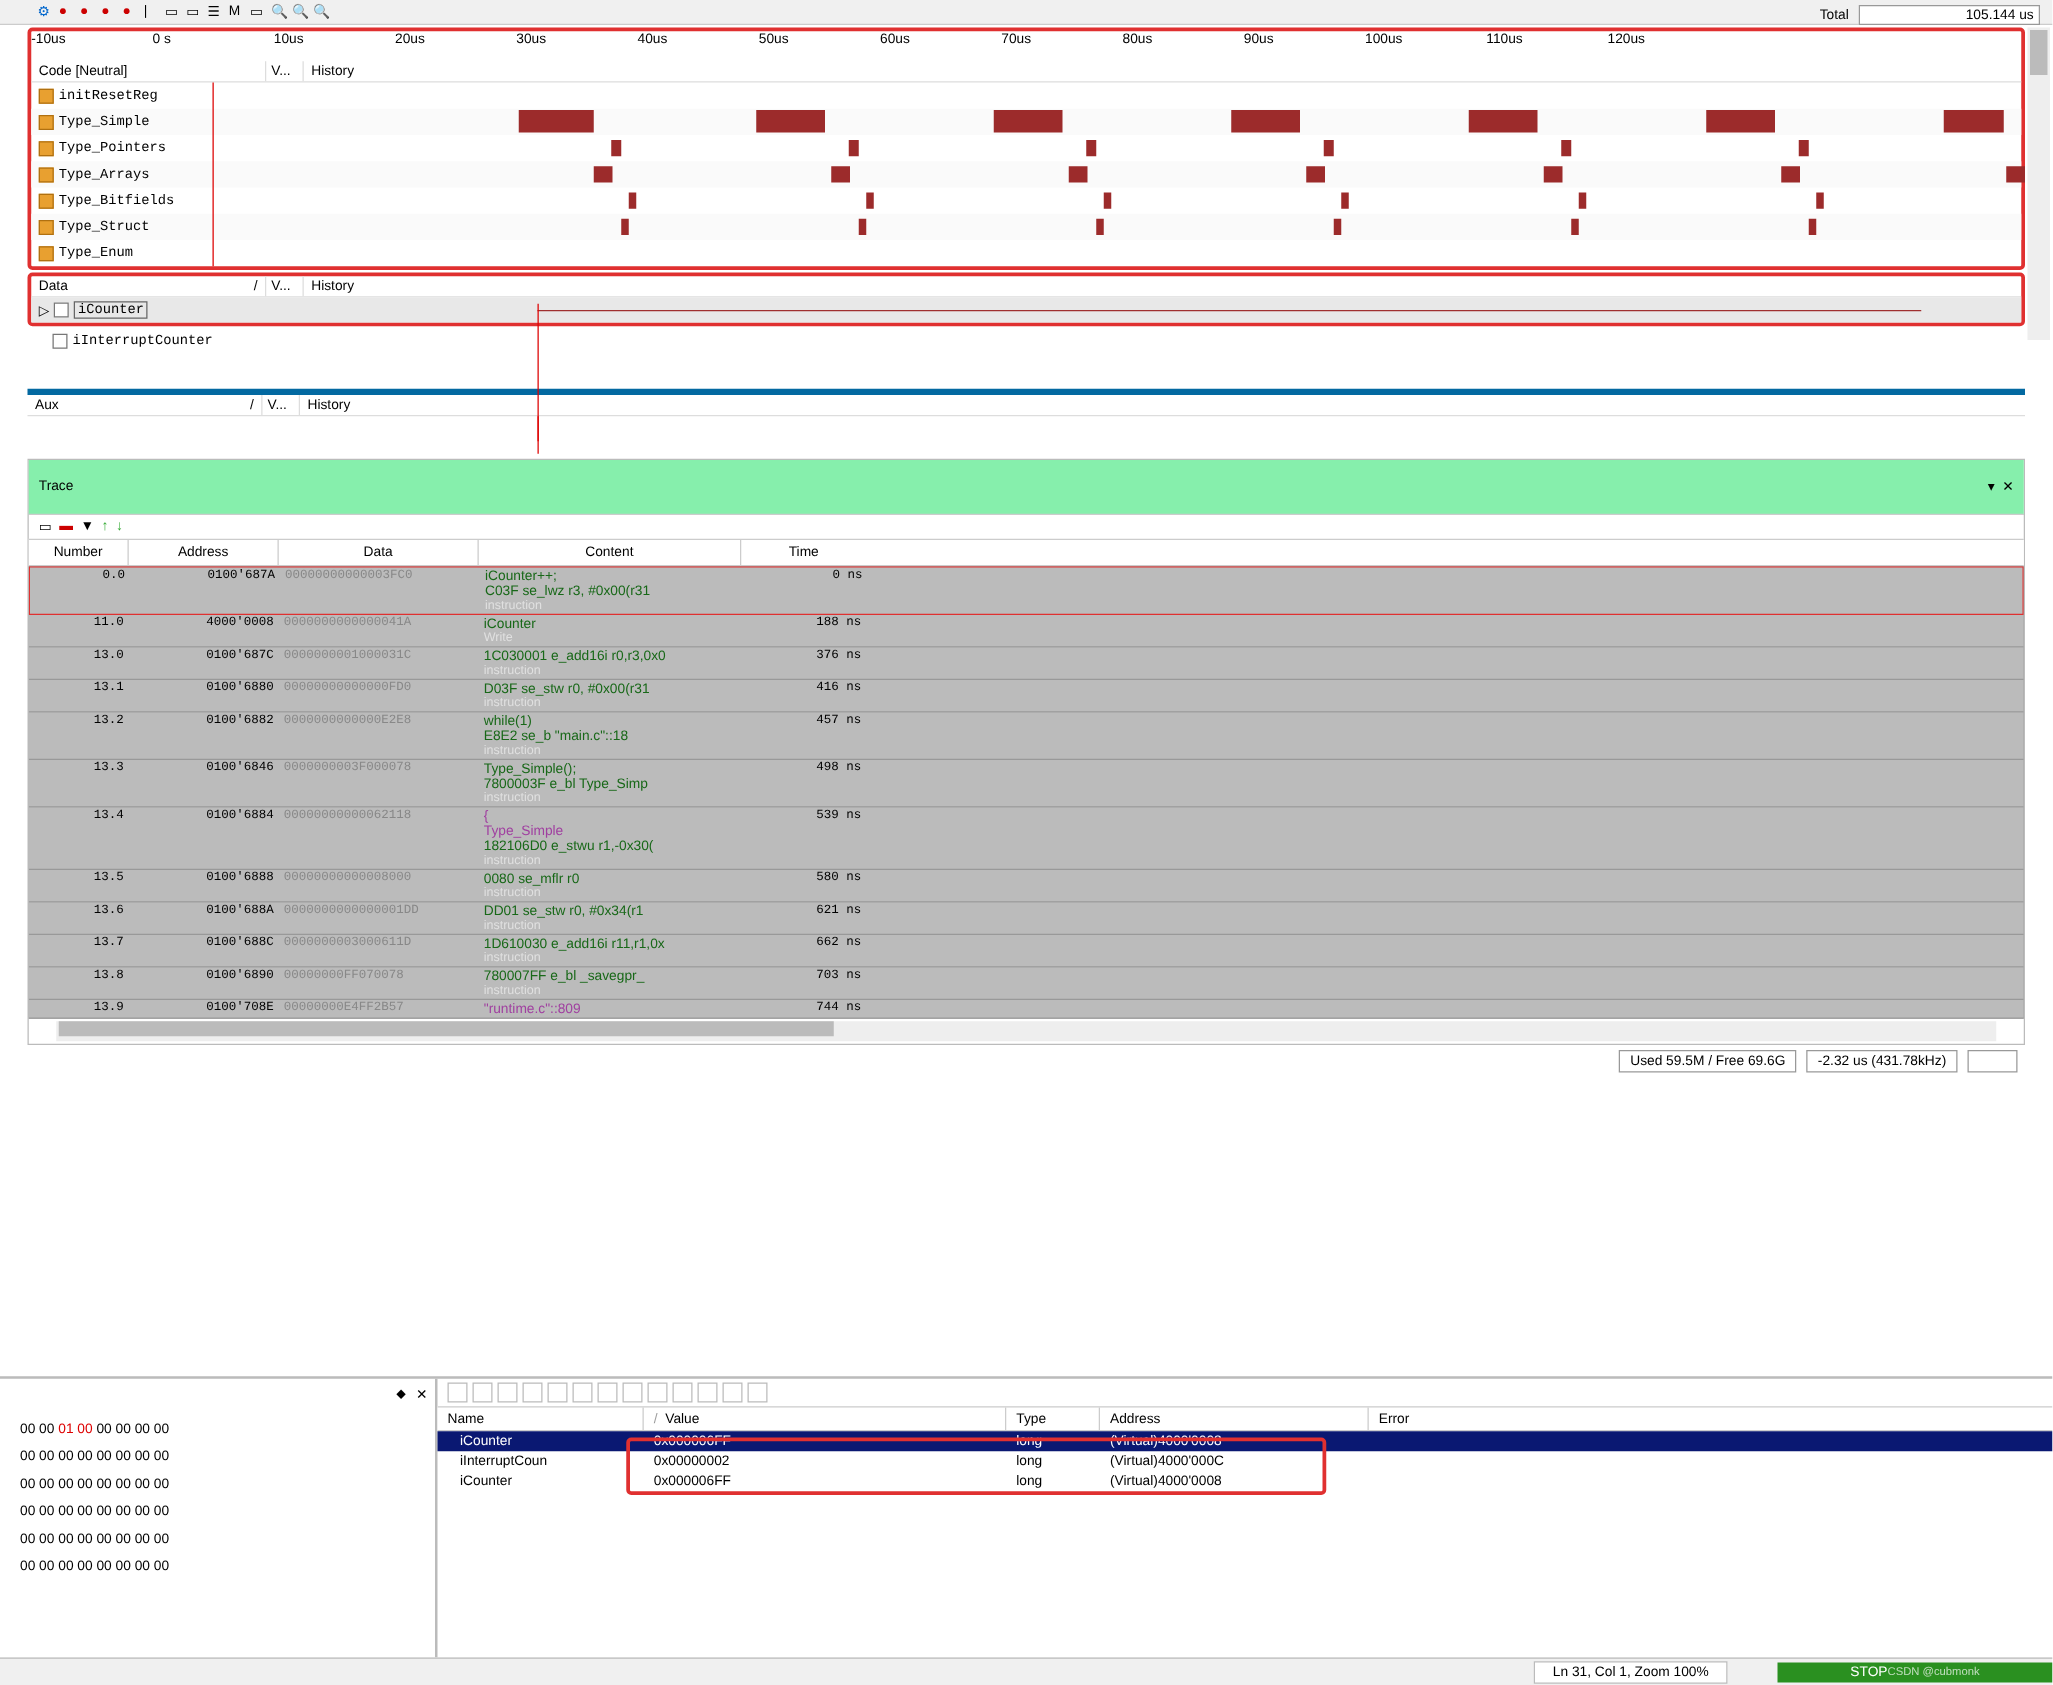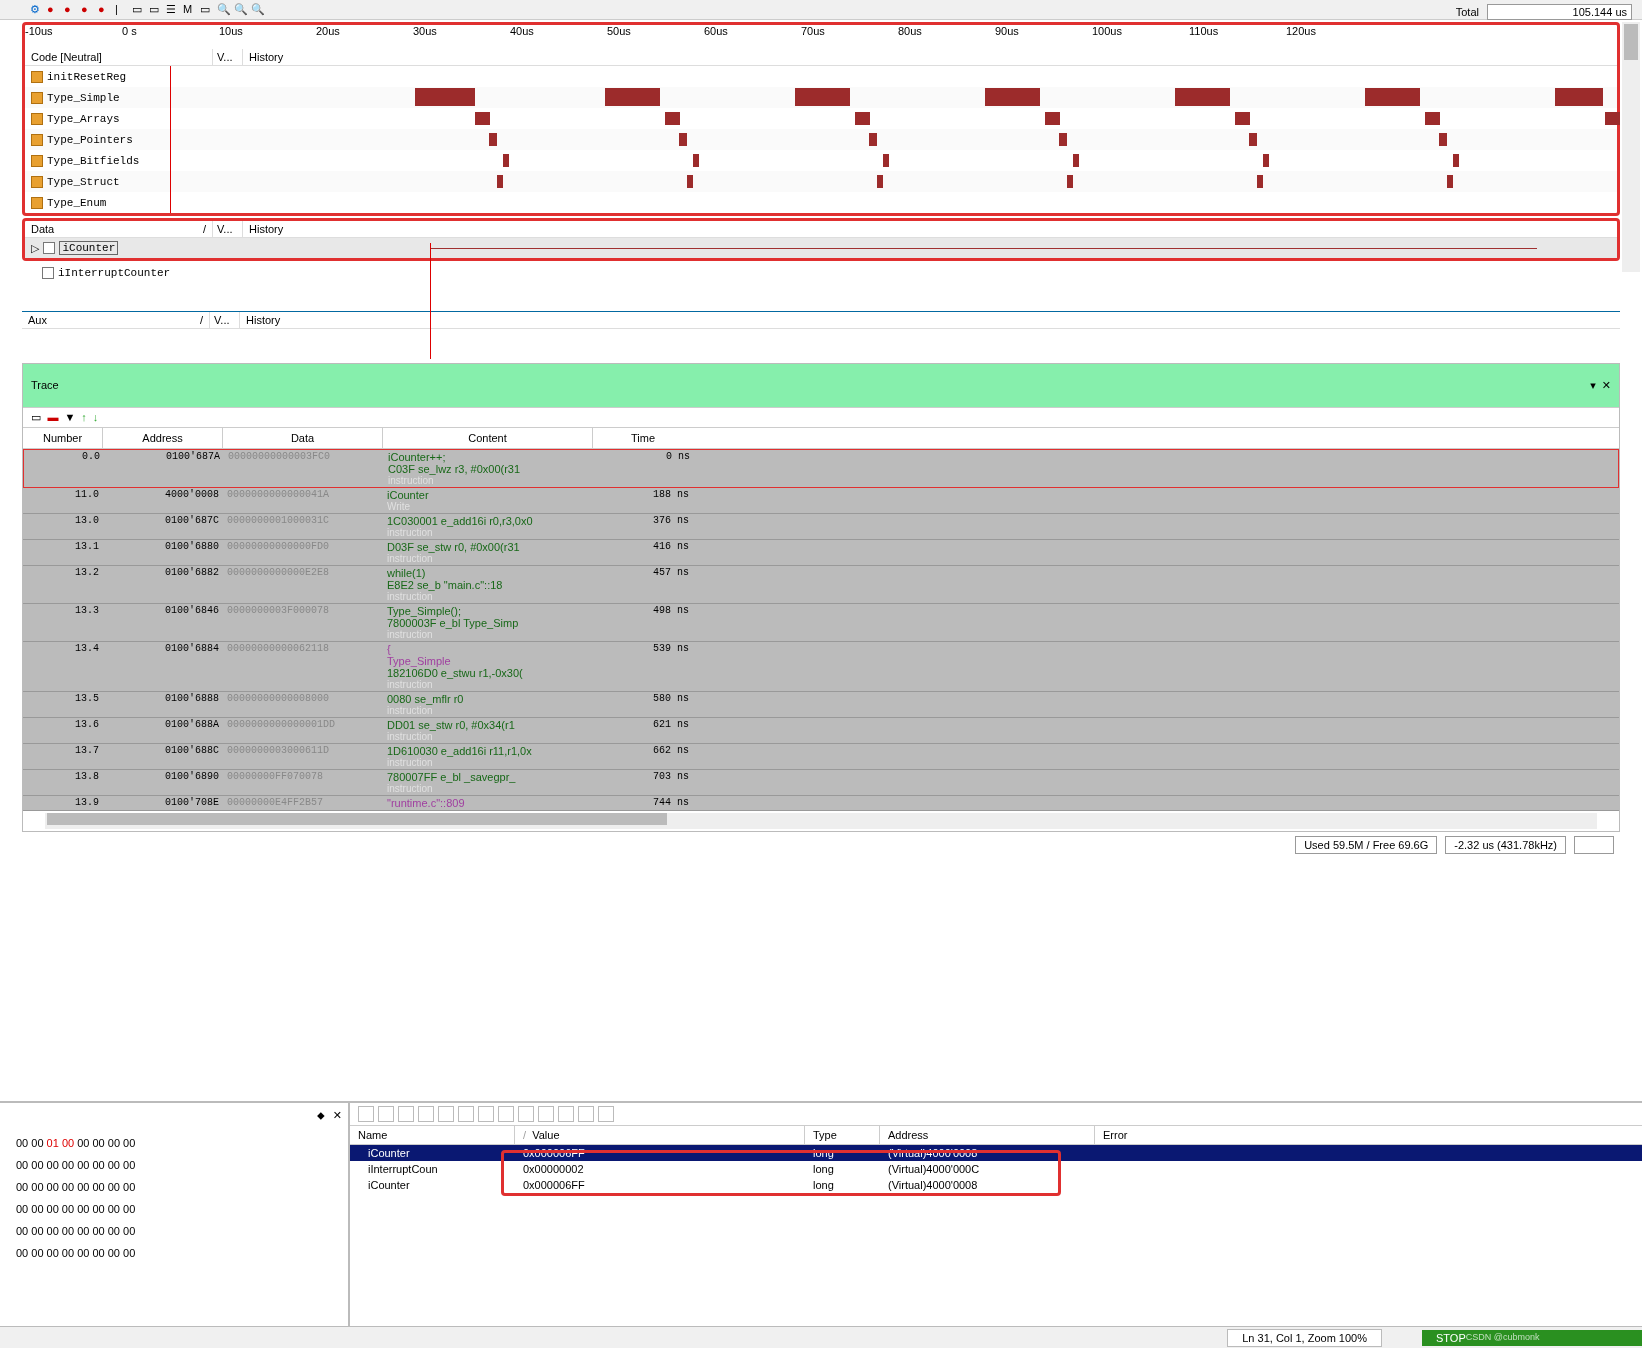--- a/index.html
+++ b/index.html
@@ -38,21 +38,21 @@
 
 .data-wrap{border:3px solid #e03030;border-radius:4px;margin:2px 22px 2px 22px}
 .data-row{display:flex;height:20px;align-items:center;background:#e8e8e8}
 .dic{width:12px;height:12px;display:inline-block;position:relative}
 .dic::before{content:'';position:absolute;width:10px;height:10px;border:1px solid #777;background:#fff}
 .sel-box{border:1px solid #666;padding:0 2px}
 .below-data{margin:0 22px;position:relative}
 .below-row{display:flex;height:20px;align-items:center}
 
 
-.aux-wrap{margin:28px 22px 4px 22px;border-top:1px solid #0369a1}
+.aux-wrap{margin:28px 22px 4px 22px;border-top:5px solid #0369a1}
 .aux-hdr{display:flex}
 
 
 .trace-panel{margin:0 22px;border:1px solid #bbb}
 .trace-title{background:#86efac;padding:15px 8px;border-bottom:1px solid #ccc;display:flex;justify-content:space-between}
 .trace-title .ctrls{display:flex;gap:6px}
 .trace-tb{padding:3px 8px;display:flex;gap:6px}
 .trace-cols{display:flex;background:#fff;border-top:1px solid #ccc;border-bottom:1px solid #ccc}
 .tc{border-right:1px solid #ccc;padding:4px 0;text-align:center}
 .tc1{width:80px}.tc2{width:120px}.tc3{width:160px}.tc4{width:210px}.tc5{width:100px;border-right:none}
@@ -85,21 +85,21 @@
 .watch-box{border:3px solid #e03030;border-radius:4px;position:absolute;top:58px;left:10px;width:720px;height:28px;z-index:2;pointer-events:none}
 .watch-rows{font-family:'Courier New',monospace;font-size:13px}
 .wr{display:flex}
 .wr.sel{background:#0a1872;color:#fff}
 .wd{padding:2px 8px}
 .wd1{width:165px;padding-left:18px}.wd2{width:290px}.wd3{width:75px}.wd4{width:215px}.wd5{flex:1}
 
 
 .footer{position:absolute;bottom:0;left:0;right:0;height:22px;background:#f0f0f0;border-top:1px solid #bbb;display:flex;justify-content:flex-end;align-items:center}
 .foot-cell{border:1px solid #bbb;padding:2px 14px;background:#fff}
-.foot-stop{background:#2a9020;color:#fff;padding:2px 14px;width:220px;display:flex;justify-content:flex-start}
+.foot-stop{background:#2a9020;color:#fff;padding:2px 14px;width:220px;display:flex;justify-content:center}
 .csdn{font-size:9px;opacity:.7}
 
 
 .vscroll{position:absolute;right:2px;top:22px;width:18px;height:250px;background:#eee}
 .vscroll .thumb{background:#bbb;width:14px;margin:2px;height:36px}
 .hscroll{height:16px;background:#eee;margin:2px 22px}
 .hscroll .thumb{background:#bbb;height:12px;margin:2px;width:620px}
 </style>
 </head>
 <body>
@@ -173,51 +173,51 @@
           <div class="bar db" style="left: 510px; width: 55px;"></div>
           <div class="bar db" style="left: 700px; width: 55px;"></div>
           <div class="bar db" style="left: 890px; width: 55px;"></div>
           <div class="bar db" style="left: 1080px; width: 55px;"></div>
           <div class="bar db" style="left: 1270px; width: 48px;"></div>
         </div>
       </div>
       <div class="code-row">
         <div class="rn">
           <span class="fic"></span>
+          <span class="mono">Type_Pointers</span>
+        </div>
+        <div class="rv"></div>
+        <div class="rh">
+          <div class="bar" style="left: 204px; width: 8px;"></div>
+          <div class="bar" style="left: 394px; width: 8px;"></div>
+          <div class="bar" style="left: 584px; width: 8px;"></div>
+          <div class="bar" style="left: 774px; width: 8px;"></div>
+          <div class="bar" style="left: 964px; width: 8px;"></div>
+          <div class="bar" style="left: 1154px; width: 8px;"></div>
+        </div>
+      </div>
+      <div class="code-row">
+        <div class="rn">
+          <span class="fic"></span>
           <span class="mono">Type_Arrays</span>
         </div>
         <div class="rv"></div>
         <div class="rh">
           <div class="bar" style="left: 190px; width: 15px;"></div>
           <div class="bar" style="left: 380px; width: 15px;"></div>
           <div class="bar" style="left: 570px; width: 15px;"></div>
           <div class="bar" style="left: 760px; width: 15px;"></div>
           <div class="bar" style="left: 950px; width: 15px;"></div>
           <div class="bar" style="left: 1140px; width: 15px;"></div>
           <div class="bar" style="left: 1320px; width: 15px;"></div>
         </div>
       </div>
       <div class="code-row">
         <div class="rn">
           <span class="fic"></span>
-          <span class="mono">Type_Pointers</span>
-        </div>
-        <div class="rv"></div>
-        <div class="rh">
-          <div class="bar" style="left: 204px; width: 8px;"></div>
-          <div class="bar" style="left: 394px; width: 8px;"></div>
-          <div class="bar" style="left: 584px; width: 8px;"></div>
-          <div class="bar" style="left: 774px; width: 8px;"></div>
-          <div class="bar" style="left: 964px; width: 8px;"></div>
-          <div class="bar" style="left: 1154px; width: 8px;"></div>
-        </div>
-      </div>
-      <div class="code-row">
-        <div class="rn">
-          <span class="fic"></span>
           <span class="mono">Type_Bitfields</span>
         </div>
         <div class="rv"></div>
         <div class="rh">
           <div class="bar" style="left: 218px; width: 6px;"></div>
           <div class="bar" style="left: 408px; width: 6px;"></div>
           <div class="bar" style="left: 598px; width: 6px;"></div>
           <div class="bar" style="left: 788px; width: 6px;"></div>
           <div class="bar" style="left: 978px; width: 6px;"></div>
           <div class="bar" style="left: 1168px; width: 6px;"></div>

